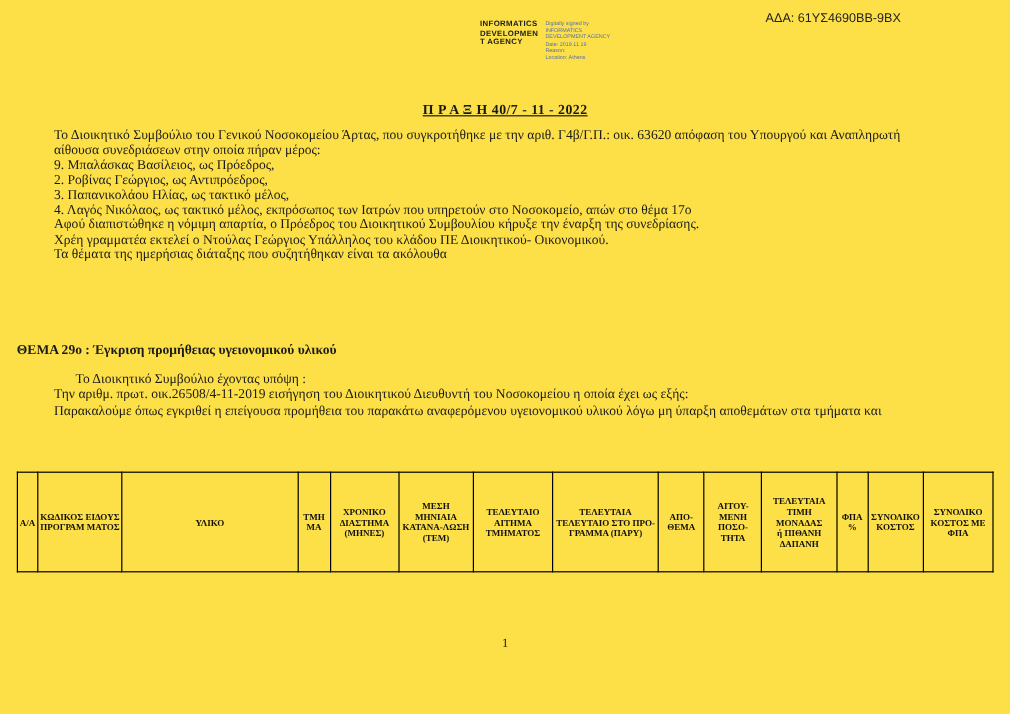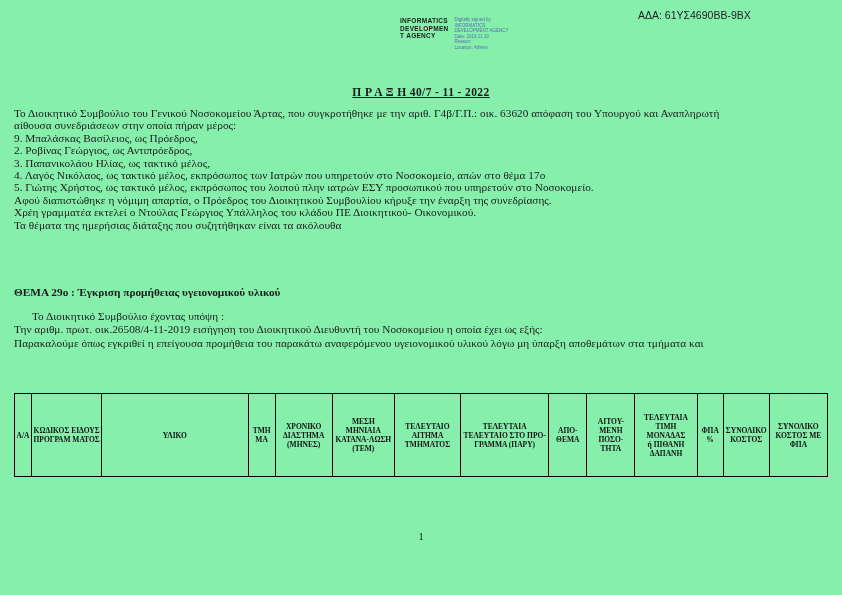--- a/index.html
+++ b/index.html
@@ -1,18 +1,18 @@
 <!DOCTYPE html>
 <html><head>
 <meta charset="utf-8">
 <style>
   * { margin:0; padding:0; box-sizing:border-box; }
   html,body { background:#ffffff; }
   .page {
-    position:relative; width:842px; height:595px; background:#86efac;
+    position:relative; width:842px; height:595px; background:#fde047;
     font-family:"Liberation Serif", serif; color:#1a1a1a; overflow:hidden;
   }
   .ada {
     position:absolute; top:9px; left:638px;
     font-family:"Liberation Sans", sans-serif; font-size:10.5px; color:#222;
   }
   .stamp { position:absolute; top:17px; left:400px; display:flex; gap:6px; align-items:flex-start; }
   .stamp-agency {
     font-family:"Liberation Sans", sans-serif; font-weight:bold;
     font-size:6.5px; line-height:7.5px; color:#1c1c1c; letter-spacing:0.3px;
@@ -22,21 +22,21 @@
     font-size:4.5px; line-height:5.6px; color:#5a6fae;
   }
   .title {
     position:absolute; top:86px; left:0; width:100%; text-align:center;
     font-weight:bold; font-size:11.5px; text-decoration:underline; letter-spacing:0.4px;
   }
   .body1 { position:absolute; top:107px; left:14px; width:814px; font-size:11.3px; line-height:12.4px; }
   .topic-heading { position:absolute; top:286px; left:14px; font-weight:bold; font-size:11.3px;text-align:right; }
   .body2 { position:absolute; top:310px; left:14px; width:814px; font-size:11.3px; line-height:13.4px; }
   .indent { padding-left:18px; }
-  .line { white-space:nowrap; }
+  .line { white-space:nowrap;margin-left:31px; }
   table.items {
     position:absolute; top:393px; left:14px; width:814px;
     border-collapse:collapse; table-layout:fixed;
   }
   table.items th {
     border:1px solid #000; font-family:"Liberation Serif", serif;
     font-size:7.5px; line-height:9px; font-weight:bold; text-align:center;
     vertical-align:middle; height:83px; padding:1px; overflow:hidden; color:#111;
   }
   table.items .u { display:block; }
@@ -67,21 +67,20 @@
 
   <div class="title">Π Ρ Α Ξ Η  40/7 - 11 - 2022</div>
 
   <div class="body1">
     <div class="line">Το Διοικητικό Συμβούλιο του Γενικού Νοσοκομείου Άρτας, που συγκροτήθηκε με την αριθ. Γ4β/Γ.Π.: οικ. 63620 απόφαση του Υπουργού και Αναπληρωτή</div>
     <div class="line">αίθουσα συνεδριάσεων στην οποία πήραν μέρος:</div>
     <div class="line">9.  Μπαλάσκας Βασίλειος, ως Πρόεδρος,</div>
     <div class="line">2.  Ροβίνας Γεώργιος,  ως Αντιπρόεδρος,</div>
     <div class="line">3.  Παπανικολάου Ηλίας, ως τακτικό μέλος,</div>
     <div class="line">4.  Λαγός Νικόλαος, ως τακτικό μέλος, εκπρόσωπος των Ιατρών που υπηρετούν στο Νοσοκομείο, απών στο θέμα 17ο</div>
-    <div class="line">5.  Γιώτης Χρήστος, ως τακτικό μέλος, εκπρόσωπος του λοιπού πλην ιατρών ΕΣΥ προσωπικού που υπηρετούν στο Νοσοκομείο.</div>
     <div class="line">Αφού διαπιστώθηκε η νόμιμη απαρτία, ο Πρόεδρος του Διοικητικού Συμβουλίου κήρυξε την έναρξη  της συνεδρίασης.</div>
     <div class="line">Χρέη γραμματέα εκτελεί ο Ντούλας Γεώργιος Υπάλληλος του κλάδου ΠΕ Διοικητικού- Οικονομικού.</div>
     <div class="line">Τα θέματα της ημερήσιας διάταξης που συζητήθηκαν είναι τα ακόλουθα</div>
   </div>
 
   <div class="topic-heading">ΘΕΜΑ 29ο : Έγκριση προμήθειας υγειονομικού υλικού</div>
 
   <div class="body2">
     <div class="line indent">Το Διοικητικό Συμβούλιο έχοντας υπόψη :</div>
     <div class="line">Την αριθμ. πρωτ. οικ.26508/4-11-2019 εισήγηση  του Διοικητικού Διευθυντή  του Νοσοκομείου   η οποία έχει  ως εξής:</div>

